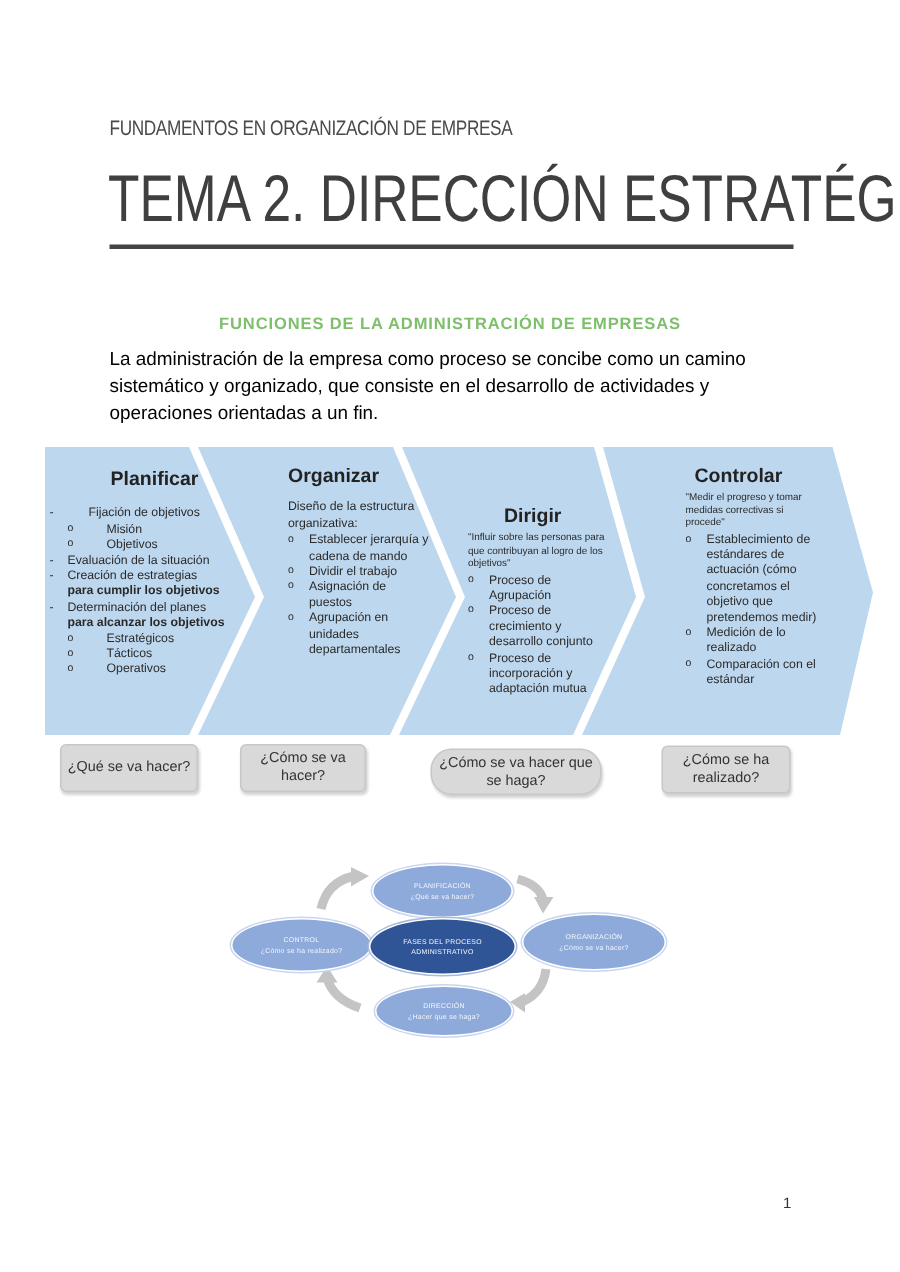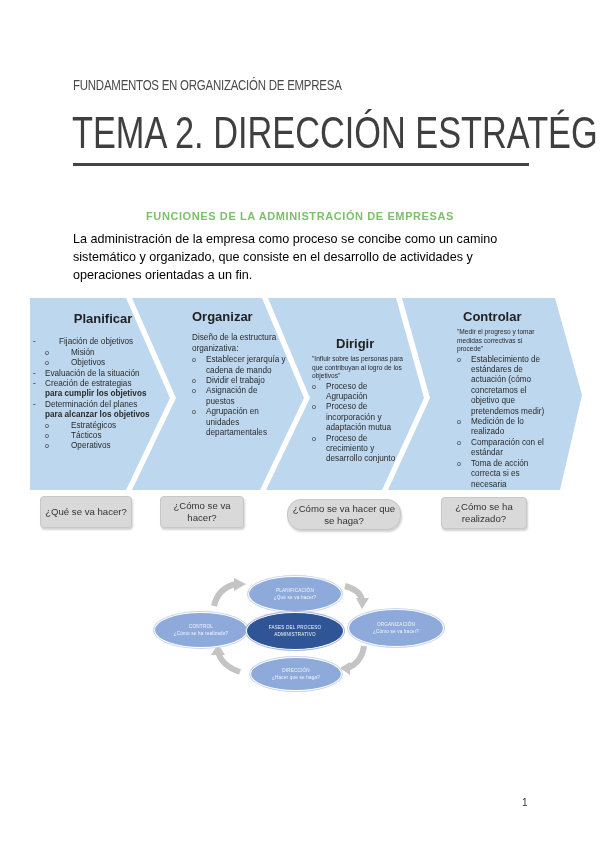--- a/index.html
+++ b/index.html
@@ -71,33 +71,32 @@
     <li class="lvlo">Asignación de puestos</li>
     <li class="lvlo">Agrupación en unidades departamentales</li>
   </ul>
 </div>
 
 <div class="col" style="left:312px; top:295px; width:96px;margin-top:44px;">
   <h3 style="padding-left:24px;">Dirigir</h3>
   <div class="quote" style="padding-left:0px;">"Influir sobre las personas para que contribuyan al logro de los objetivos"</div>
   <ul>
     <li class="lvlo">Proceso de Agrupación</li>
+    <li class="lvlo">Proceso de crecimiento y desarrollo conjunto</li>
     <li class="lvlo">Proceso de incorporación y adaptación mutua</li>
-    <li class="lvlo">Proceso de crecimiento y desarrollo conjunto</li>
   </ul>
 </div>
 
 <div class="col" style="left:457px; top:312px; width:88px;">
   <h3 style="padding-left:6px;">Controlar</h3>
   <div class="quote">"Medir el progreso y tomar medidas correctivas si procede"</div>
   <ul>
     <li class="lvlo">Establecimiento de estándares de actuación (cómo concretamos el objetivo que pretendemos medir)</li>
     <li class="lvlo">Medición de lo realizado</li>
     <li class="lvlo">Comparación con el estándar</li>
-    <li class="lvlo">Toma de acción correcta si es necesaria</li>
   </ul>
 </div>
 
 <div class="q-btn" style="left:40px; top:496px; width:90px; height:30px;">¿Qué se va hacer?</div>
 <div class="q-btn" style="left:160px; top:496px; width:82px; height:30px;">¿Cómo se va hacer?</div>
 <div class="q-btn" style="left:287px; top:499px; width:112px; height:29px;border-radius:14px;">¿Cómo se va hacer que se haga?</div>
 <div class="q-btn" style="left:441px; top:497px; width:84px; height:30px;">¿Cómo se ha realizado?</div>
 
 <svg class="band" viewBox="0 0 600 848" width="600" height="848">
   <g fill="none" stroke="#c4c4c4" stroke-width="6" stroke-linecap="butt">

